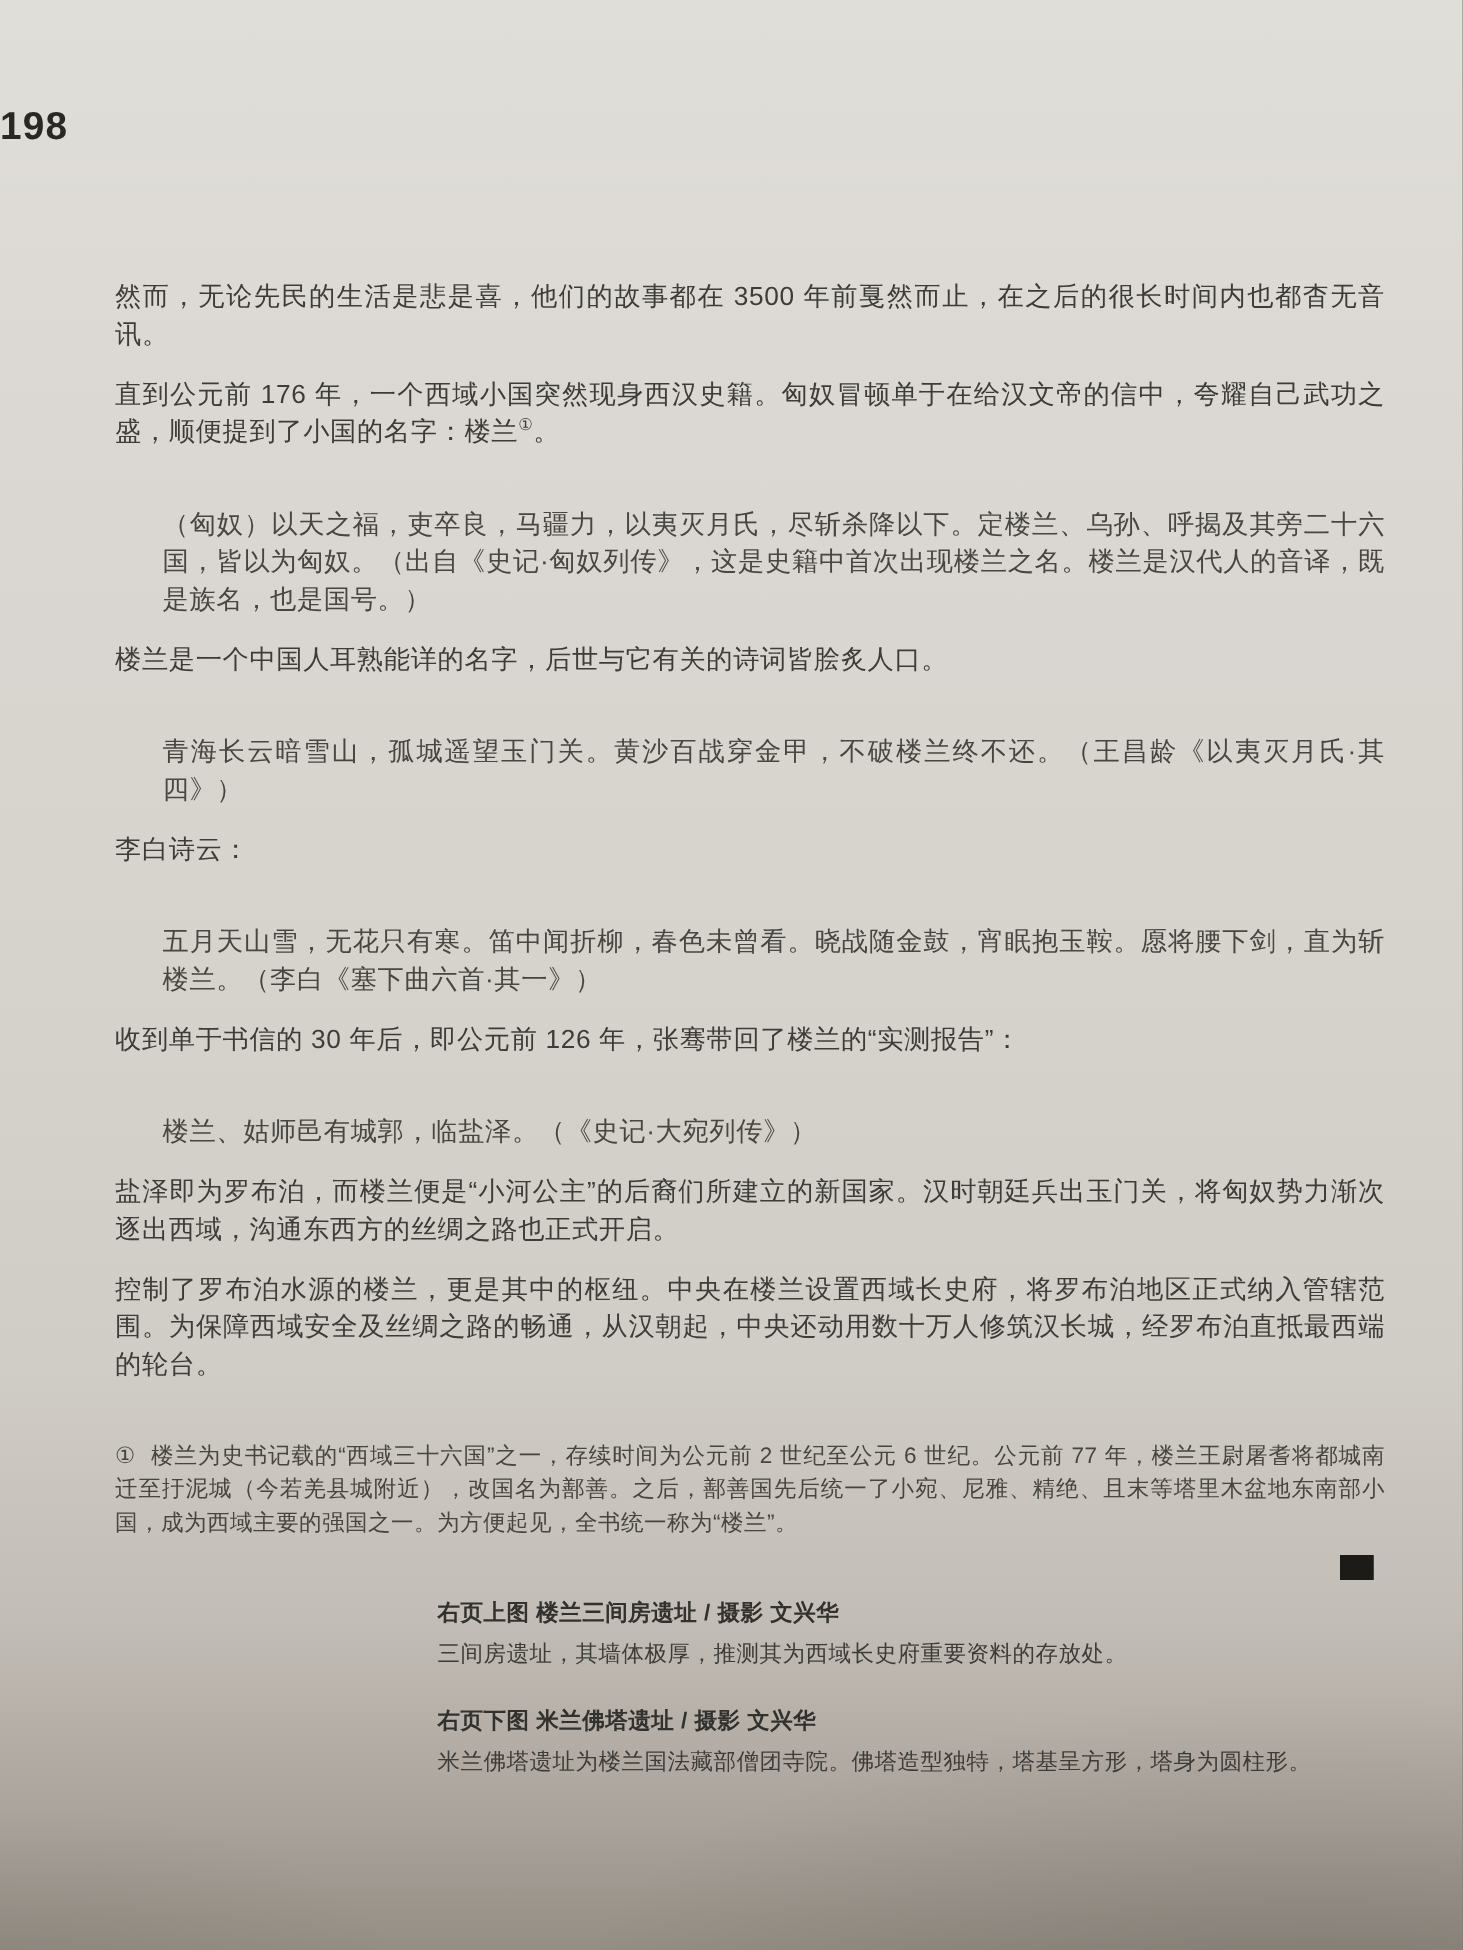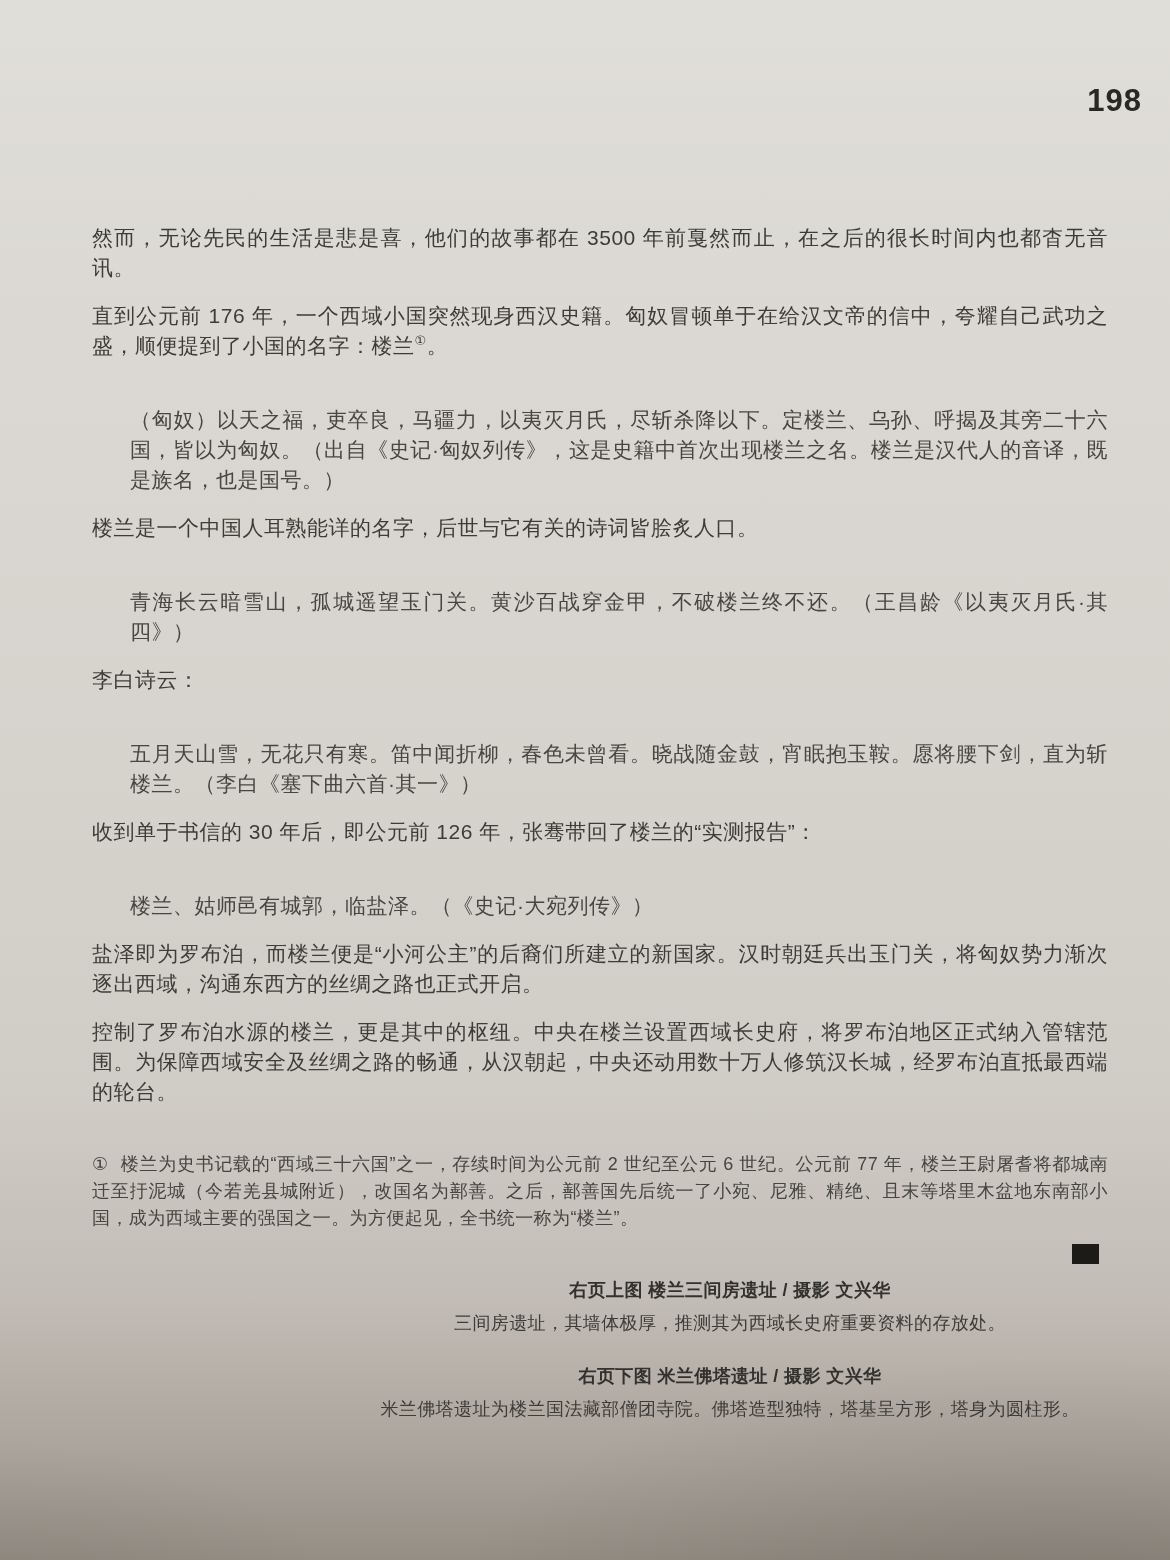--- a/index.html
+++ b/index.html
@@ -17,21 +17,21 @@
       radial-gradient(ellipse 980px 430px at 90% 104%, rgba(52,47,41,0.20), rgba(52,47,41,0) 62%),
       radial-gradient(ellipse 620px 300px at 0% 103%, rgba(52,47,41,0.10), rgba(52,47,41,0) 55%),
       linear-gradient(to bottom,
         #e0ded9 0%, #dbd8d3 22%, #d6d3cd 50%, #d0ccc6 70%,
         #c2bdb6 83%, #aba49c 93%, #958e85 100%);
   }
 
   .page-number {
     padding-top: 82px;
     padding-right: 28px;
-    text-align: right;
+    text-align: left;
     font-size: 31px;
     font-weight: bold;
     letter-spacing: 1px;
     color: #292825;
     line-height: 38px;
   }
 
   .content {
     margin: 103px 62px 0 92px;
   }
@@ -67,21 +67,21 @@
     text-justify: inter-ideograph;
     color: #46453f;
   }
   .fn-marker { margin-right: 12px; }
 
   .captions {
     position: absolute;
     top: 1244px;
     right: 60px;
     width: 760px;
-    text-align: center;
+    text-align: left;
     font-size: 18px;
     letter-spacing: 0.4px;
   }
   .caption-square {
     width: 27px;
     height: 20px;
     background: #1d1b18;
     margin: 0 11px 13px auto;
   }
   .caption-title {

